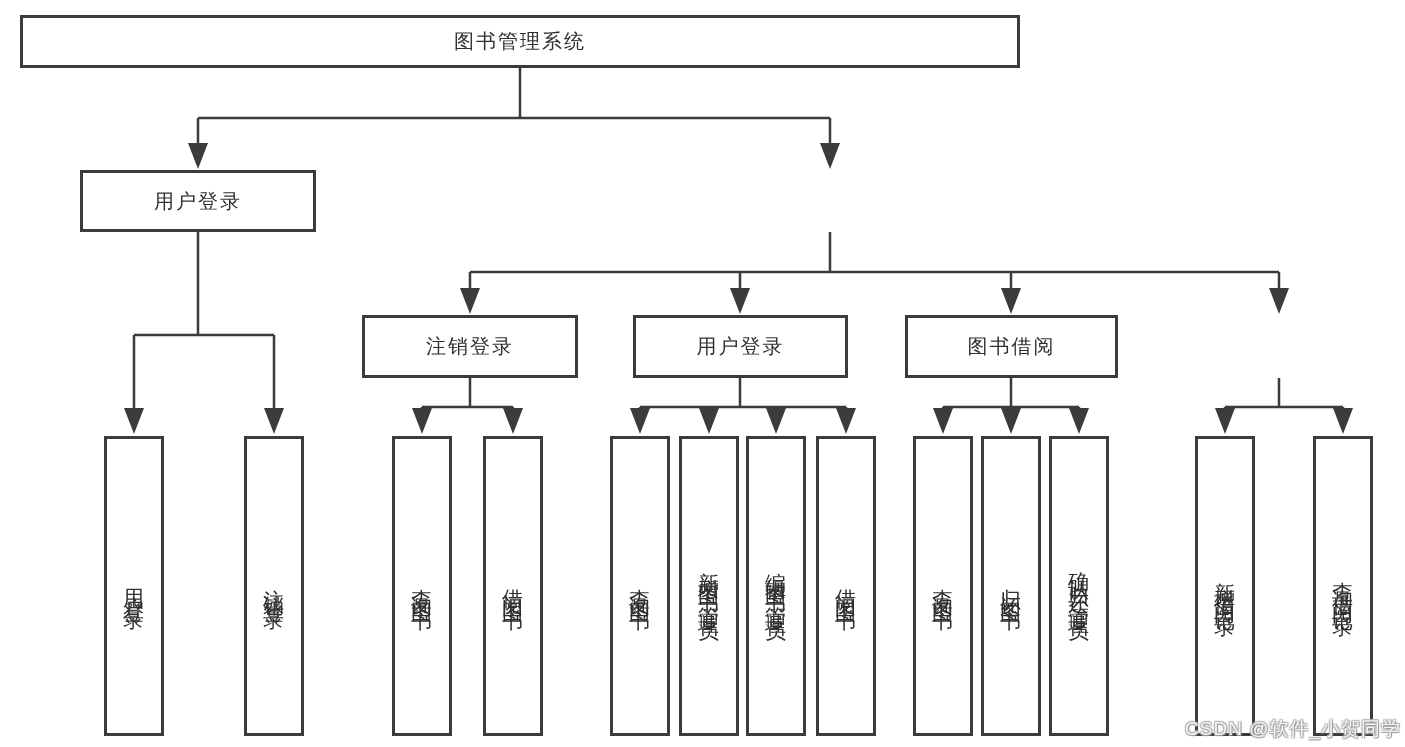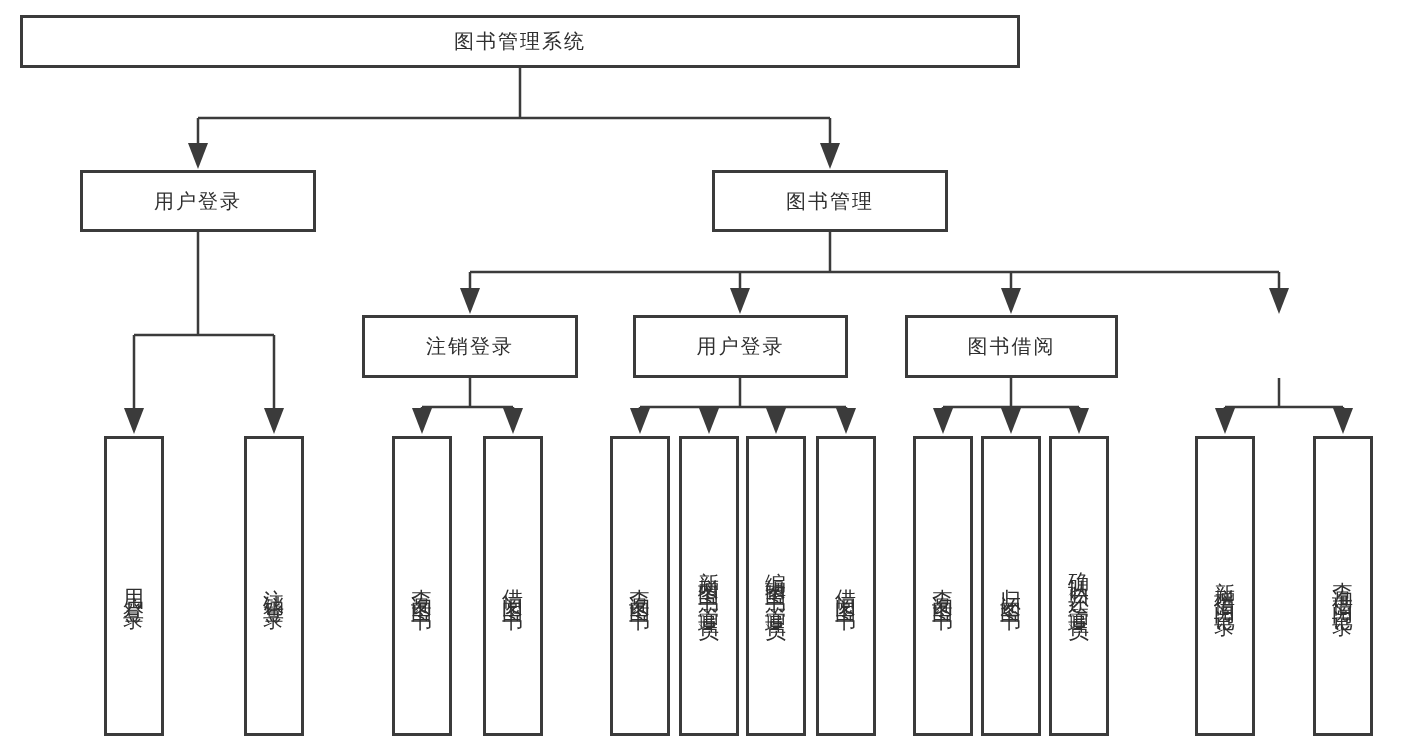--- a/index.html
+++ b/index.html
@@ -112,23 +112,20 @@
     </g>
   </svg>
 
   <div class="box h" style="left:20px; top:15px; width:1000px; height:53px">
     <span>图书管理系统</span>
   </div>
 
   <div class="box h" style="left:80px; top:170px; width:236px; height:62px">
     <span>用户登录</span>
   </div>
-  <div class="box h" style="left:712px; top:170px; width:236px; height:62px">
-    <span>图书管理</span>
-  </div>
 
   <div class="box h" style="left:362px; top:315px; width:216px; height:63px">
     <span>注销登录</span>
   </div>
   <div class="box h" style="left:633px; top:315px; width:215px; height:63px">
     <span>用户登录</span>
   </div>
   <div class="box h" style="left:905px; top:315px; width:213px; height:63px">
     <span>图书借阅</span>
   </div>
@@ -170,14 +167,15 @@
     <span>确认归还（管理员）</span>
   </div>
 
   <div class="box v" style="left:1195px; top:436px; width:60px; height:300px">
     <span>新增借阅记录</span>
   </div>
   <div class="box v" style="left:1313px; top:436px; width:60px; height:300px">
     <span>查询借阅记录</span>
   </div>
 
+  <div class="watermark">CSDN @软件_小贺同学</div>
 
 </div>
 
 </body></html>

